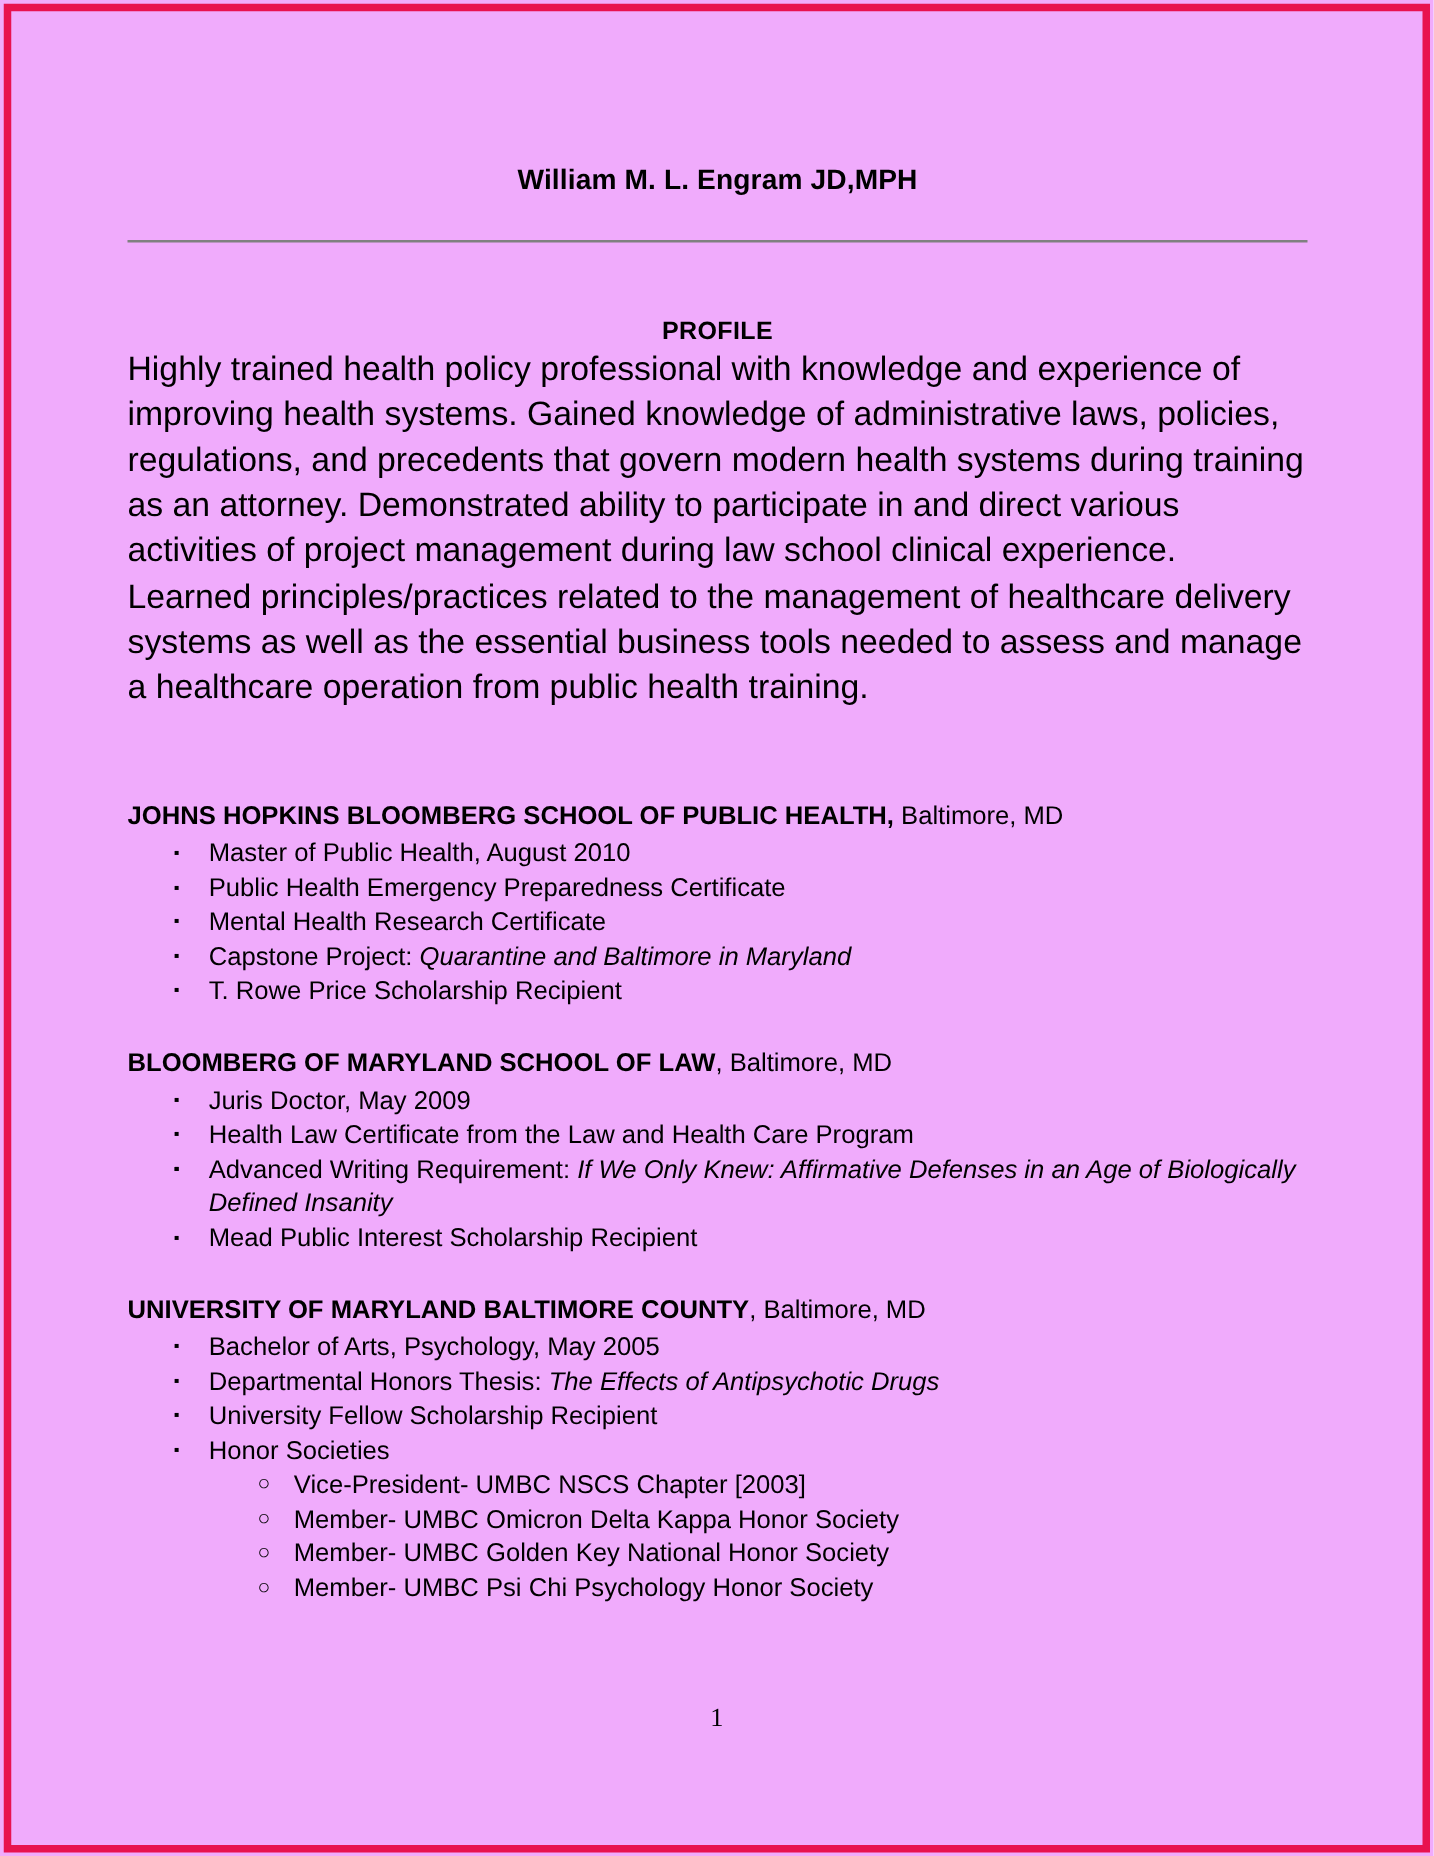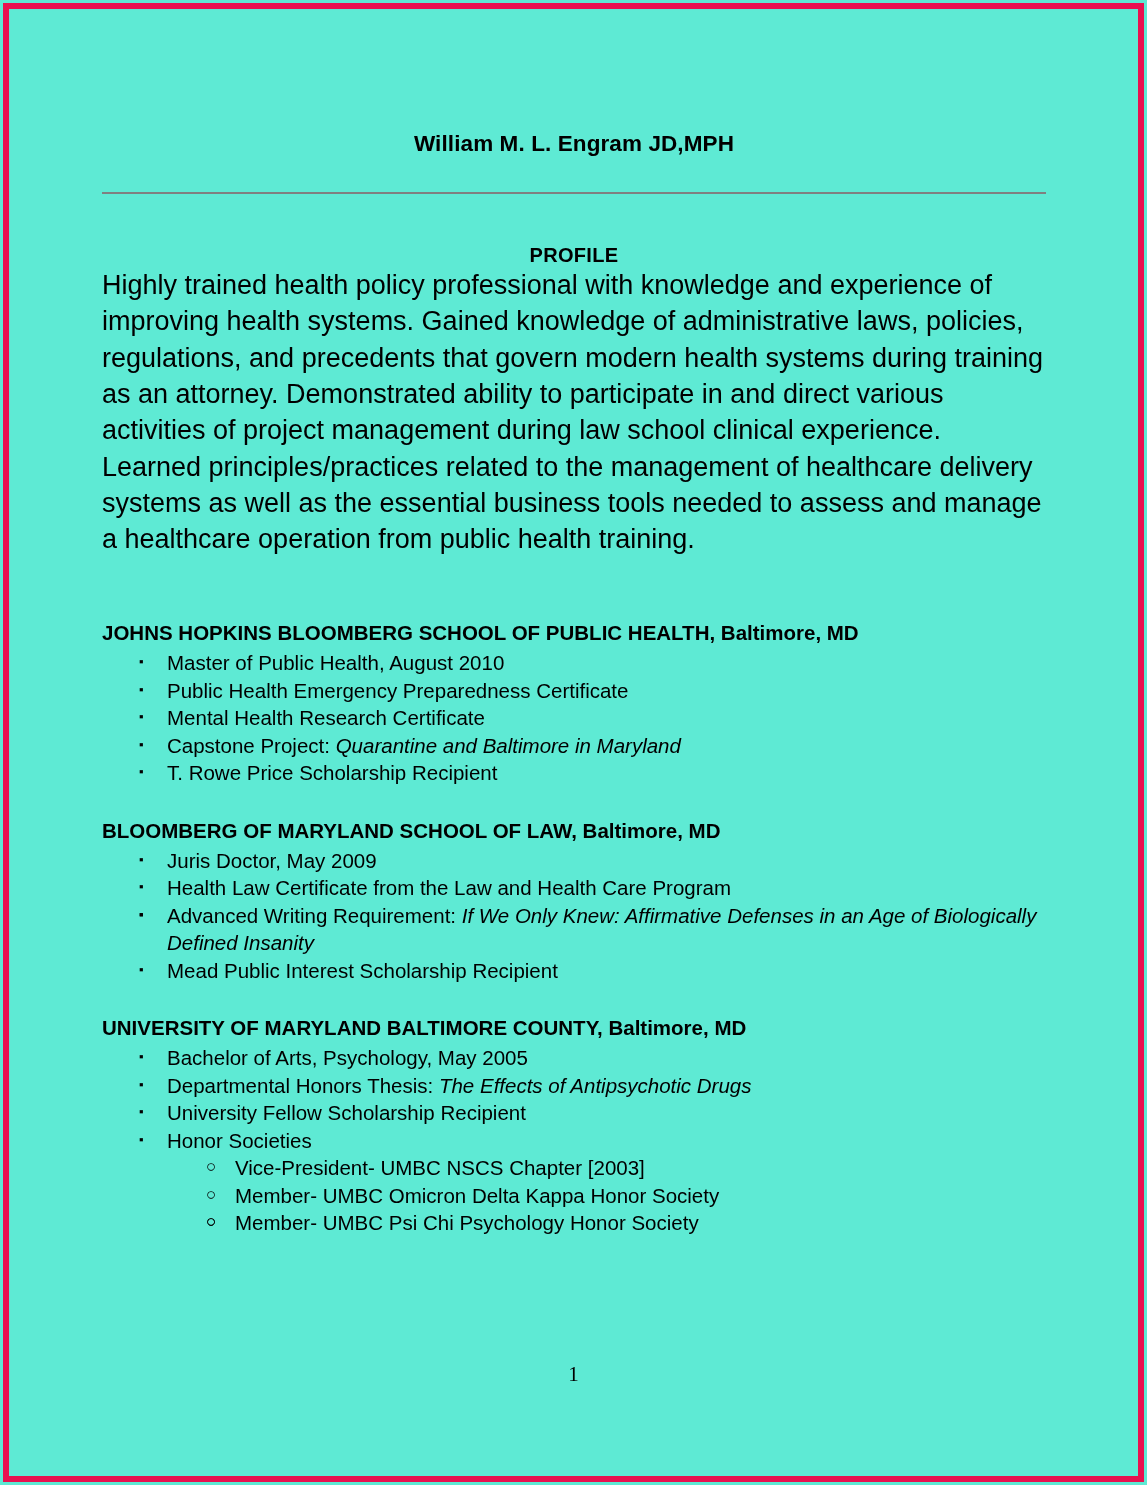--- a/index.html
+++ b/index.html
@@ -10,21 +10,21 @@
   }
   body {
     font-family: "Liberation Sans", sans-serif;
     color: #000000;
   }
   .page {
     position: relative;
     width: 1147px;
     height: 1485px;
     box-sizing: border-box;
-    background: #5eead4;
+    background: #f0abfc;
     overflow: hidden;
   }
   
   .page-frame {
     position: absolute;
     left: 3px;
     top: 3px;
     width: 1141px;
     height: 1479px;
     box-sizing: border-box;
@@ -65,21 +65,21 @@
   }
   .header-rule {
     height: 0;
     border-top: 2px solid #808080;
     margin-top: 32px;
     margin-bottom: 0;
   }
 
   
   .section {
-    margin-top: 2px;
+    margin-top: 12px;
   }
   .section-title {
     text-align: center;
     font-weight: bold;
     font-size: 20px;
     letter-spacing: 0.3px;
   }
   .para {
     font-size: 27px;
     line-height: 1.345;
@@ -91,21 +91,21 @@
   
   .org-line {
     font-size: 20.5px;
     line-height: 1.35;
     margin-bottom: 2px;
   }
   .org-name {
     font-weight: bold;
   }
   .org-loc {
-    font-weight: bold;
+    font-weight: normal;
     text-align: right;
   }
 
   ul.bullets {
     list-style: none;
     margin: 0;
     padding: 0;
   }
   ul.bullets > li {
     position: relative;
@@ -268,20 +268,21 @@
             <li>
               <span class="marker">○</span>
               <span>Vice-President- UMBC NSCS Chapter [2003]</span>
             </li>
             <li>
               <span class="marker">○</span>
               <span>Member- UMBC Omicron Delta Kappa Honor Society</span>
             </li>
             <li>
               <span class="marker">○</span>
+              <span>Member- UMBC Golden Key National Honor Society</span>
             </li>
             <li>
               <span class="marker">○</span>
               <span>Member- UMBC Psi Chi Psychology Honor Society</span>
             </li>
           </ul>
         </div>
 
       </div>
 

